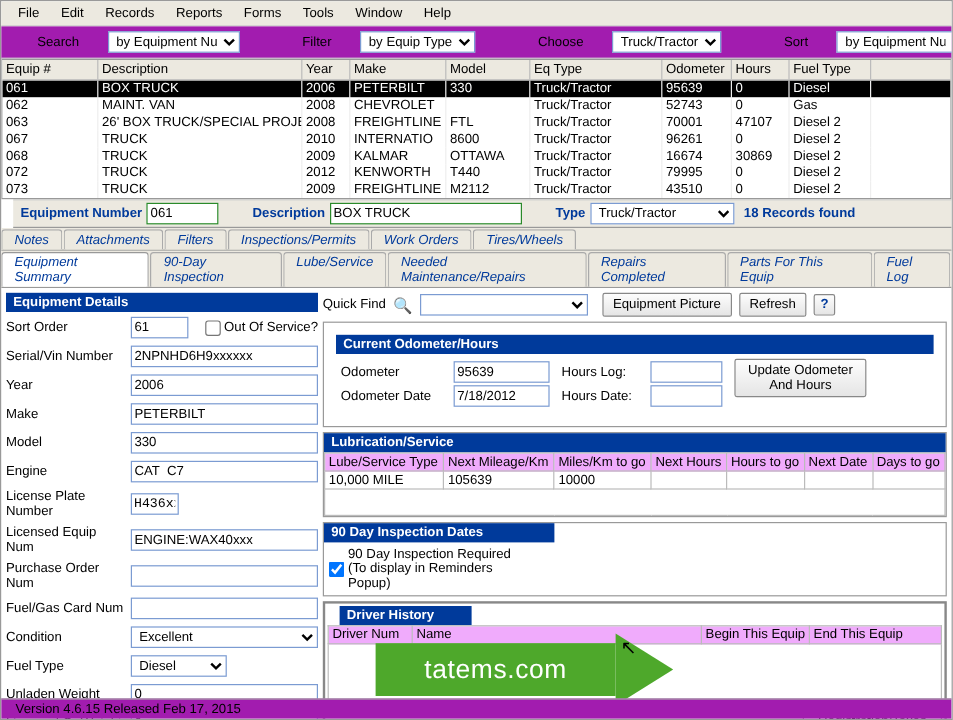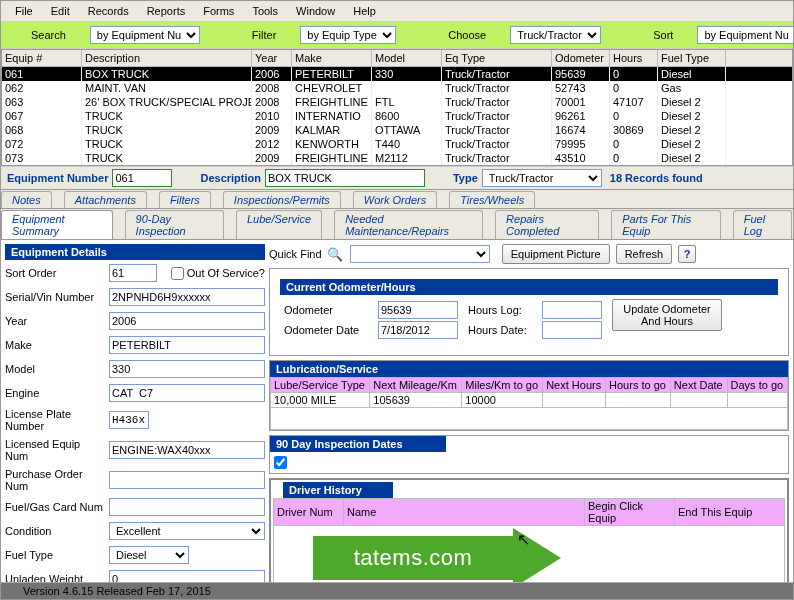--- a/index.html
+++ b/index.html
@@ -1,37 +1,37 @@
 <!DOCTYPE html>
 <html><head>
 <meta charset="utf-8">
 <style>
   * { box-sizing: border-box; margin: 0; padding: 0; }
   body { font-family: Tahoma, Arial, sans-serif; font-size: 11px; background: #fff; width: 794px; height: 600px; position: relative; overflow: hidden; border: 1px solid #999; }
   .menubar { display: flex; gap: 2px; padding: 2px 6px; border-bottom: 1px solid #ccc; background: #ece9e0; }
   .menubar span { padding: 2px 8px; cursor: default; text-decoration-color: transparent; }
-  .toolbar-row { display: flex; align-items: center; gap: 22px; padding: 4px 8px; border-bottom: 1px solid #ccc; background: #bef264; }
+  .toolbar-row { display: flex; align-items: center; gap: 22px; padding: 4px 8px; border-bottom: 1px solid #ccc; background: #a21caf; }
   .toolbar-row .grow { flex: 1; }
   .lbl { font-size: 11px; margin-right: 2px; }
   select, input[type=text] { font-family: inherit; font-size: 11px; border: 1px solid #7b9bd2; padding: 1px 2px; background: #fff; height: 18px; }
   select { background: #fff; }
   .vbar { width: 1px; background: #aaa; height: 18px; margin: 0 4px; }
 
   .grid { border: 1px solid #999; margin: 0; background: #fff; }
   .grid-head { display: grid; grid-template-columns: 80px 170px 40px 80px 70px 110px 58px 48px 68px; background: #ece9e0; border-bottom: 1px solid #bbb; }
   .grid-head div { border-right: 1px solid #bbb; padding: 2px 3px; font-size: 11px; }
   .grid-body { max-height: 98px; overflow-y: auto; }
   .grid-row { display: grid; grid-template-columns: 80px 170px 40px 80px 70px 110px 58px 48px 68px; }
   .grid-row div { border-right: 1px solid #eee; padding: 1px 3px; font-size: 11px; white-space: nowrap; overflow: hidden; }
   .grid-row.sel { background: #000; color: #fff; }
 
-  .eq-bar { display: flex; align-items: center; gap: 4px; padding: 2px 6px; background: #ece9e0; border-top: 1px solid #ccc; border-bottom: 1px solid #999; }
+  .eq-bar { display: flex; align-items: center; gap: 4px; padding: 2px 6px; background: #ece9e0; border-top: 1px solid #ccc; border-bottom: 1px solid #999; margin-left: 10px; }
   .strong-blue { color: #003a9b; font-weight: bold; }
 
-  .tabs { display: flex; gap: 11px; border-bottom: 1px solid #999; background: #ece9e0; padding-top: 1px; }
+  .tabs { display: flex; gap: 0; border-bottom: 1px solid #999; background: #ece9e0; padding-top: 1px; }
   .tab { padding: 2px 10px; font-size: 11px; font-style: italic; color: #003a9b; border: 1px solid #aaa; border-bottom: none; background: #ece9e0; margin-right: 1px; cursor: default; border-radius: 3px 3px 0 0; }
   .tab.active { background: #fff; border-color: #999; }
 
   .content { display: flex; gap: 4px; padding: 4px; }
   .left-col { width: 260px; display: flex; flex-direction: column; gap: 2px; }
   .right-col { flex: 1; display: flex; flex-direction: column; gap: 4px; position: relative; }
 
   .section-hdr { background: #003a9b; color: #fff; font-weight: bold; padding: 2px 6px; font-size: 11px; }
   .section-box { border: 1px solid #999; padding: 3px; }
 
@@ -45,21 +45,21 @@
 
   .tbl { width: 100%; border-collapse: collapse; font-size: 11px; }
   .tbl th, .tbl td { border: 1px solid #bbb; padding: 1px 3px; text-align: left; }
   .tbl th { background: #f0abfc; font-weight: normal; }
 
   .driver-box { border: 2px solid #888; padding: 2px; position: relative; }
 
   .right-btns { position: absolute; right: 4px; bottom: 6px; display: flex; flex-direction: column; gap: 3px; width: 116px; }
   .right-btns .btn { width: 100%; padding: 3px 4px; }
 
-  .statusbar { position: absolute; bottom: 0; left: 0; right: 0; background: #737373; border-top: 1px solid #aaa; padding: 2px 22px; font-size: 11px; }
+  .statusbar { position: absolute; bottom: 0; left: 0; right: 0; background: #a21caf; border-top: 1px solid #aaa; padding: 2px 12px; font-size: 11px; }
 
   .arrow-overlay { position: absolute; left: 44px; top: 284px; width: 280px; height: 60px; pointer-events: none; }
   .arrow-body { position: absolute; left: 0; top: 8px; width: 200px; height: 44px; background: #4ea82b; display: flex; align-items: center; justify-content: center; color: #fff; font-size: 22px; font-weight: 400; letter-spacing: 0.5px; }
   .arrow-head { position: absolute; left: 200px; top: 0; width: 0; height: 0; border-top: 30px solid transparent; border-bottom: 30px solid transparent; border-left: 48px solid #4ea82b; }
   .cursor-ov { position: absolute; left: 248px; top: 286px; font-size: 16px; pointer-events: none; }
 
   .chk { display: inline-flex; align-items: center; gap: 3px; }
 
   .help-ic { display:inline-block; width:18px; height:18px; border:1px solid #888; border-radius:2px; text-align:center; font-weight:bold; color:#003a9b; background:linear-gradient(#fdfdfd,#e5e5e5); line-height:16px; }
 </style>
@@ -344,36 +344,37 @@
               <td></td>
         </tr>
         <tr>
               <td colspan="7" style="height:22px"></td>
             </tr>
       </tbody>
         </table>
     </div>
 
     <div class="section-box" style="padding:0">
-      <div class="section-hdr" style="width:176px">90 Day Inspection Dates</div>
+      <div class="section-hdr" style="width:192px">90 Day Inspection Dates</div>
       <div style="display:flex; gap:10px; padding:4px">
         <div class="chk" style="max-width:170px">
             <input type="checkbox" checked="" style="">
+            <span>90 Day Inspection Required (To display in Reminders Popup)</span>
           </div>
       </div>
     </div>
 
     <div class="driver-box">
       <div class="section-hdr" style="width:110px;margin-left:10px">Driver History</div>
       <table class="tbl">
         <tbody>
             <tr>
           <th style="width:70px">Driver Num</th>
           <th>Name</th>
-          <th style="width:90px">Begin Click Equip</th>
+          <th style="width:90px">Begin This Equip</th>
           <th style="width:110px">End This Equip</th>
         </tr>
         <tr>
               <td colspan="4" style="height:60px"></td>
             </tr>
       </tbody>
         </table>
       <div style="font-weight:bold; padding:2px 0">Double Click Driver History List To Edit or Assign a New Driver to this Unit</div>
     </div>
 

